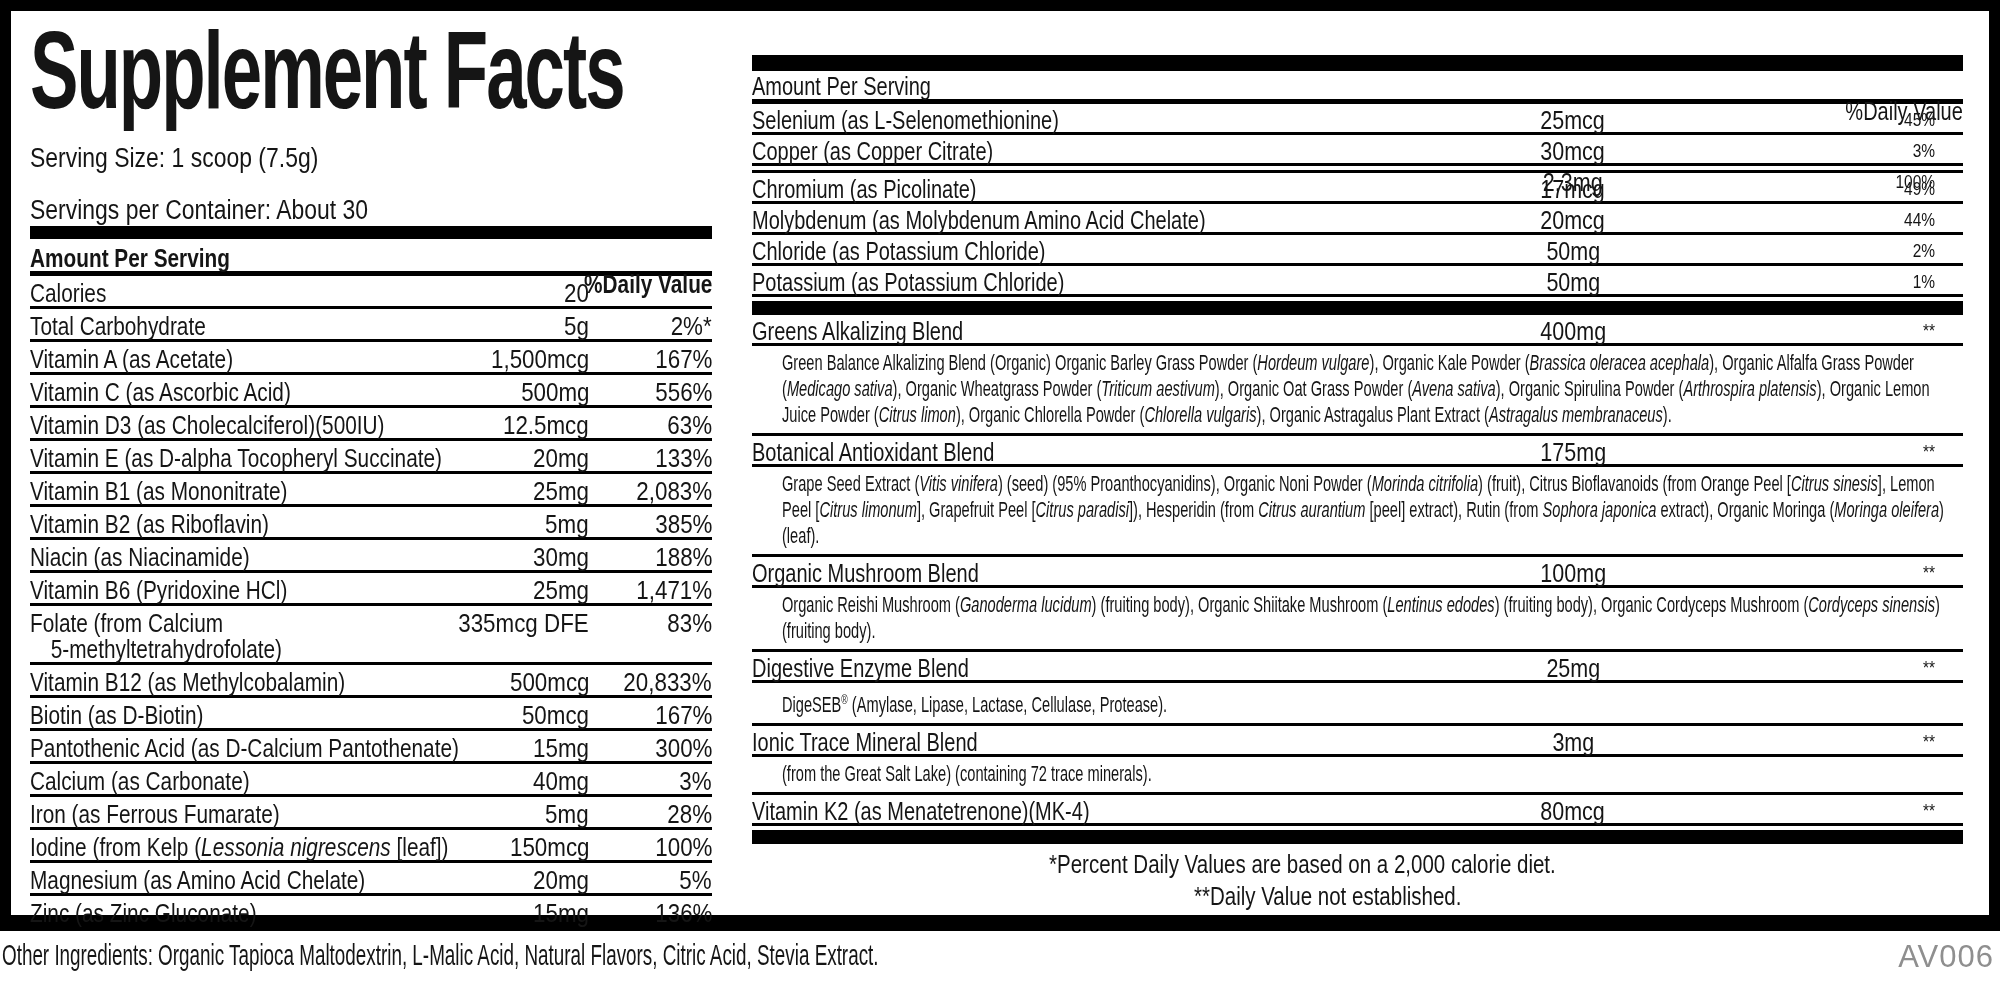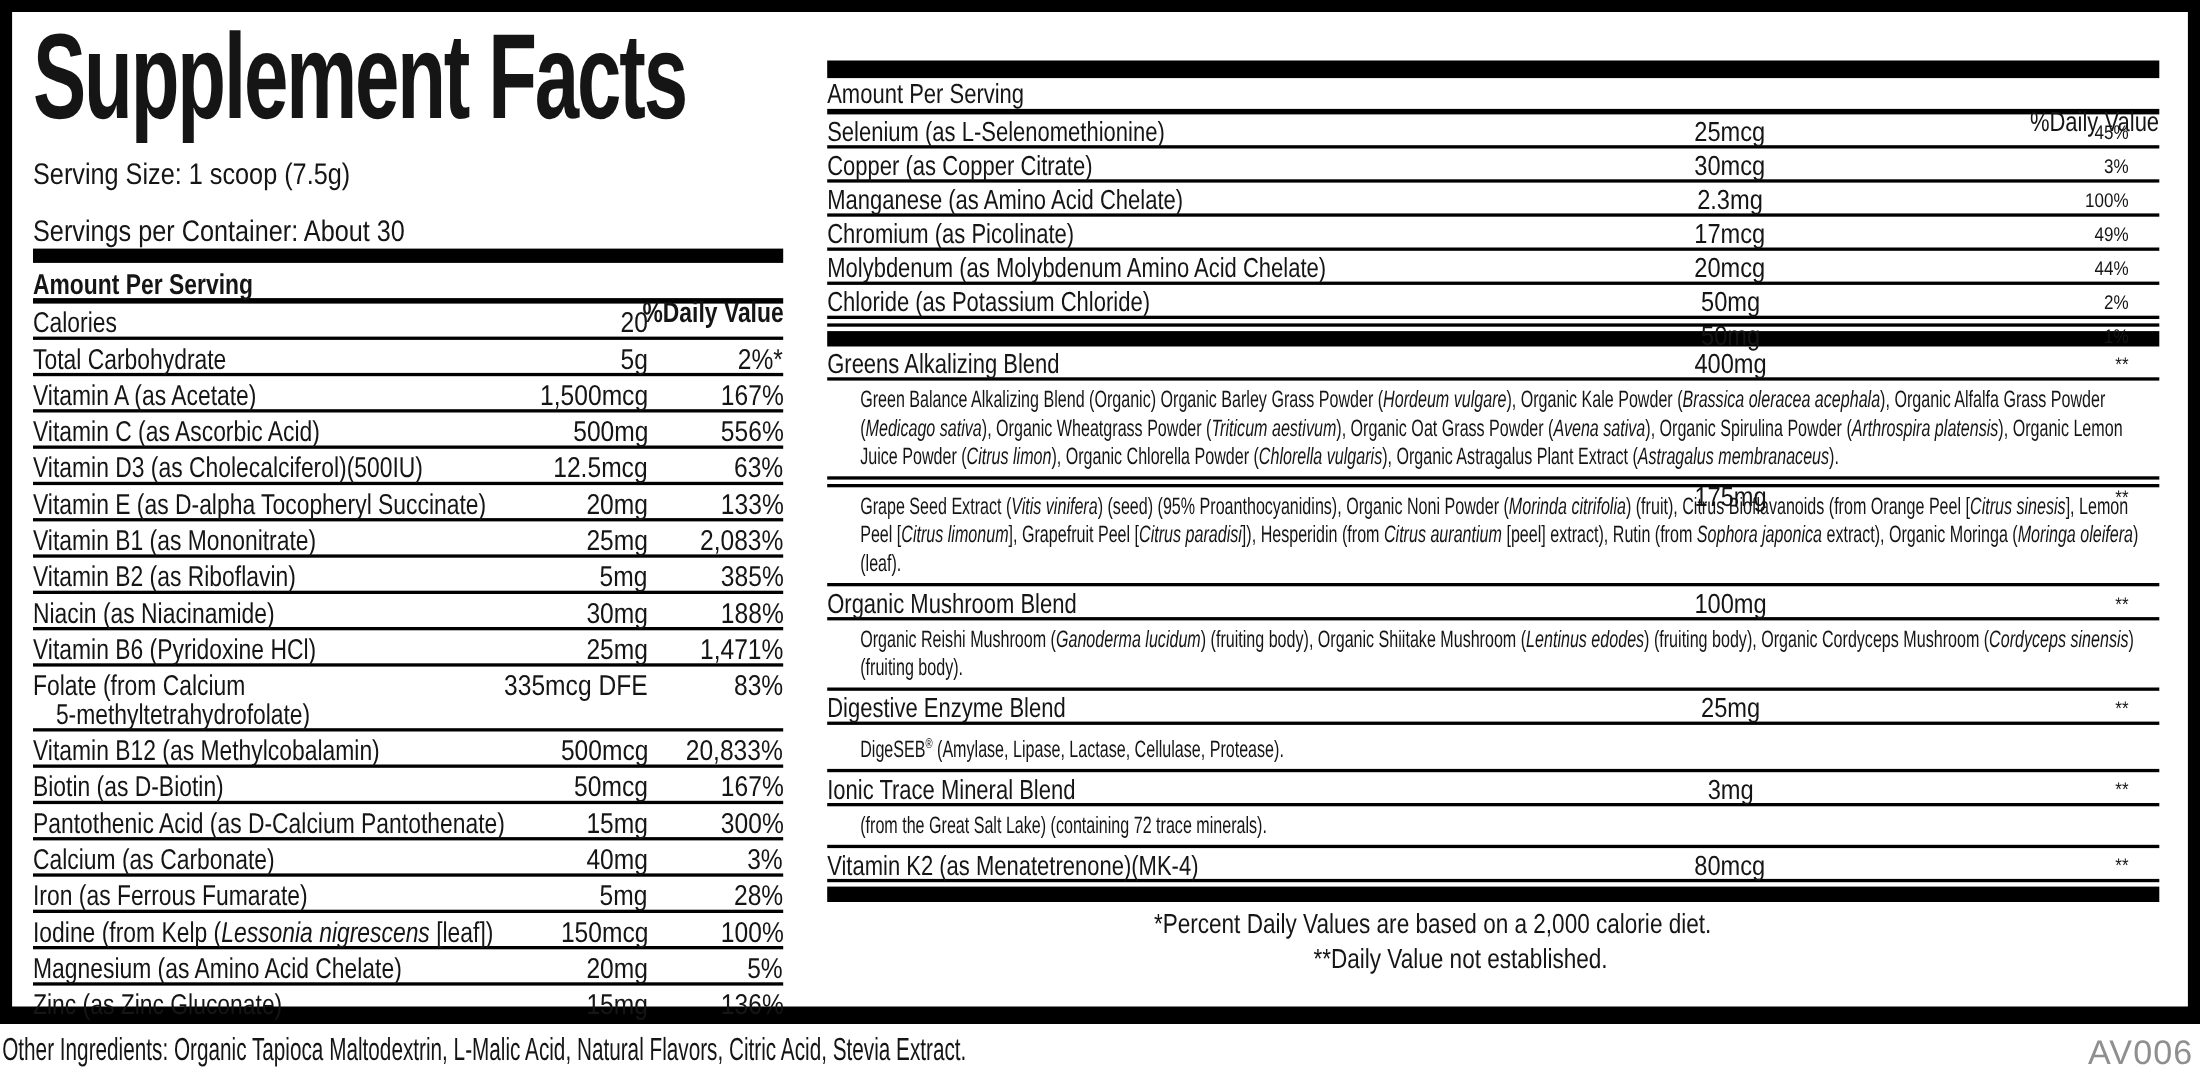--- a/index.html
+++ b/index.html
@@ -200,55 +200,56 @@
         <div class="nm"><span class="cx-name"><span>Selenium (as L-Selenomethionine)</span></span></div>
         <div class="amt"><span class="cx-amt">25mcg</span></div>
         <div class="dvc"><span class="cx-dv">45%</span></div>
       </div>
       <div class="trow">
         <div class="nm"><span class="cx-name"><span>Copper (as Copper Citrate)</span></span></div>
         <div class="amt"><span class="cx-amt">30mcg</span></div>
         <div class="dvc"><span class="cx-dv">3%</span></div>
       </div>
       <div class="trow">
-        <div class="nm"><span class="cx-name"><span>Manganese (as Amino Acid Chelate)</span></span></div>
         <div class="amt"><span class="cx-amt">2.3mg</span></div>
         <div class="dvc"><span class="cx-dv">100%</span></div>
       </div>
       <div class="trow">
         <div class="nm"><span class="cx-name"><span>Chromium (as Picolinate)</span></span></div>
         <div class="amt"><span class="cx-amt">17mcg</span></div>
         <div class="dvc"><span class="cx-dv">49%</span></div>
       </div>
       <div class="trow">
         <div class="nm"><span class="cx-name"><span>Molybdenum (as Molybdenum Amino Acid Chelate)</span></span></div>
         <div class="amt"><span class="cx-amt">20mcg</span></div>
         <div class="dvc"><span class="cx-dv">44%</span></div>
       </div>
       <div class="trow">
         <div class="nm"><span class="cx-name"><span>Chloride (as Potassium Chloride)</span></span></div>
         <div class="amt"><span class="cx-amt">50mg</span></div>
         <div class="dvc"><span class="cx-dv">2%</span></div>
       </div>
       <div class="trow">
+        <div class="nm"><span class="cx-name"><span>Potassium (as Potassium Chloride)</span></span></div>
         <div class="amt"><span class="cx-amt">50mg</span></div>
         <div class="dvc"><span class="cx-dv">1%</span></div>
       </div>
     </div>
   <div class="bar14 mt"></div>
   <div id="blends">
       <div class="trow">
         <div class="nm"><span class="cx-name"><span>Greens Alkalizing Blend</span></span></div>
         <div class="amt"><span class="cx-amt">400mg</span></div>
         <div class="dvc"><span class="cx-dv">**</span></div>
       </div>
       <div class="desc">
         <div class="desc-in"><span>Green Balance Alkalizing Blend (Organic) Organic Barley Grass Powder (</span><span style="font-style: italic;">Hordeum vulgare</span><span>), Organic Kale Powder (</span><span style="font-style: italic;">Brassica oleracea acephala</span><span>), Organic Alfalfa Grass Powder (</span><span style="font-style: italic;">Medicago sativa</span><span>), Organic Wheatgrass Powder (</span><span style="font-style: italic;">Triticum aestivum</span><span>), Organic Oat Grass Powder (</span><span style="font-style: italic;">Avena sativa</span><span>), Organic Spirulina Powder (</span><span style="font-style: italic;">Arthrospira platensis</span><span>), Organic Lemon Juice Powder (</span><span style="font-style: italic;">Citrus limon</span><span>), Organic Chlorella Powder (</span><span style="font-style: italic;">Chlorella vulgaris</span><span>), Organic Astragalus Plant Extract (</span><span style="font-style: italic;">Astragalus membranaceus</span><span>).</span></div>
       </div>
       <div class="trow">
+        <div class="nm"><span class="cx-name"><span>Botanical Antioxidant Blend</span></span></div>
         <div class="amt"><span class="cx-amt">175mg</span></div>
         <div class="dvc"><span class="cx-dv">**</span></div>
       </div>
       <div class="desc">
         <div class="desc-in"><span>Grape Seed Extract (</span><span style="font-style: italic;">Vitis vinifera</span><span>) (seed) (95% Proanthocyanidins), Organic Noni Powder (</span><span style="font-style: italic;">Morinda citrifolia</span><span>) (fruit), Citrus Bioflavanoids (from Orange Peel [</span><span style="font-style: italic;">Citrus sinesis</span><span>], Lemon Peel [</span><span style="font-style: italic;">Citrus limonum</span><span>], Grapefruit Peel [</span><span style="font-style: italic;">Citrus paradisi</span><span>]), Hesperidin (from </span><span style="font-style: italic;">Citrus aurantium</span><span> [peel] extract), Rutin (from </span><span style="font-style: italic;">Sophora japonica</span><span> extract), Organic Moringa (</span><span style="font-style: italic;">Moringa oleifera</span><span>) (leaf).</span></div>
       </div>
       <div class="trow">
         <div class="nm"><span class="cx-name"><span>Organic Mushroom Blend</span></span></div>
         <div class="amt"><span class="cx-amt">100mg</span></div>
         <div class="dvc"><span class="cx-dv">**</span></div>

